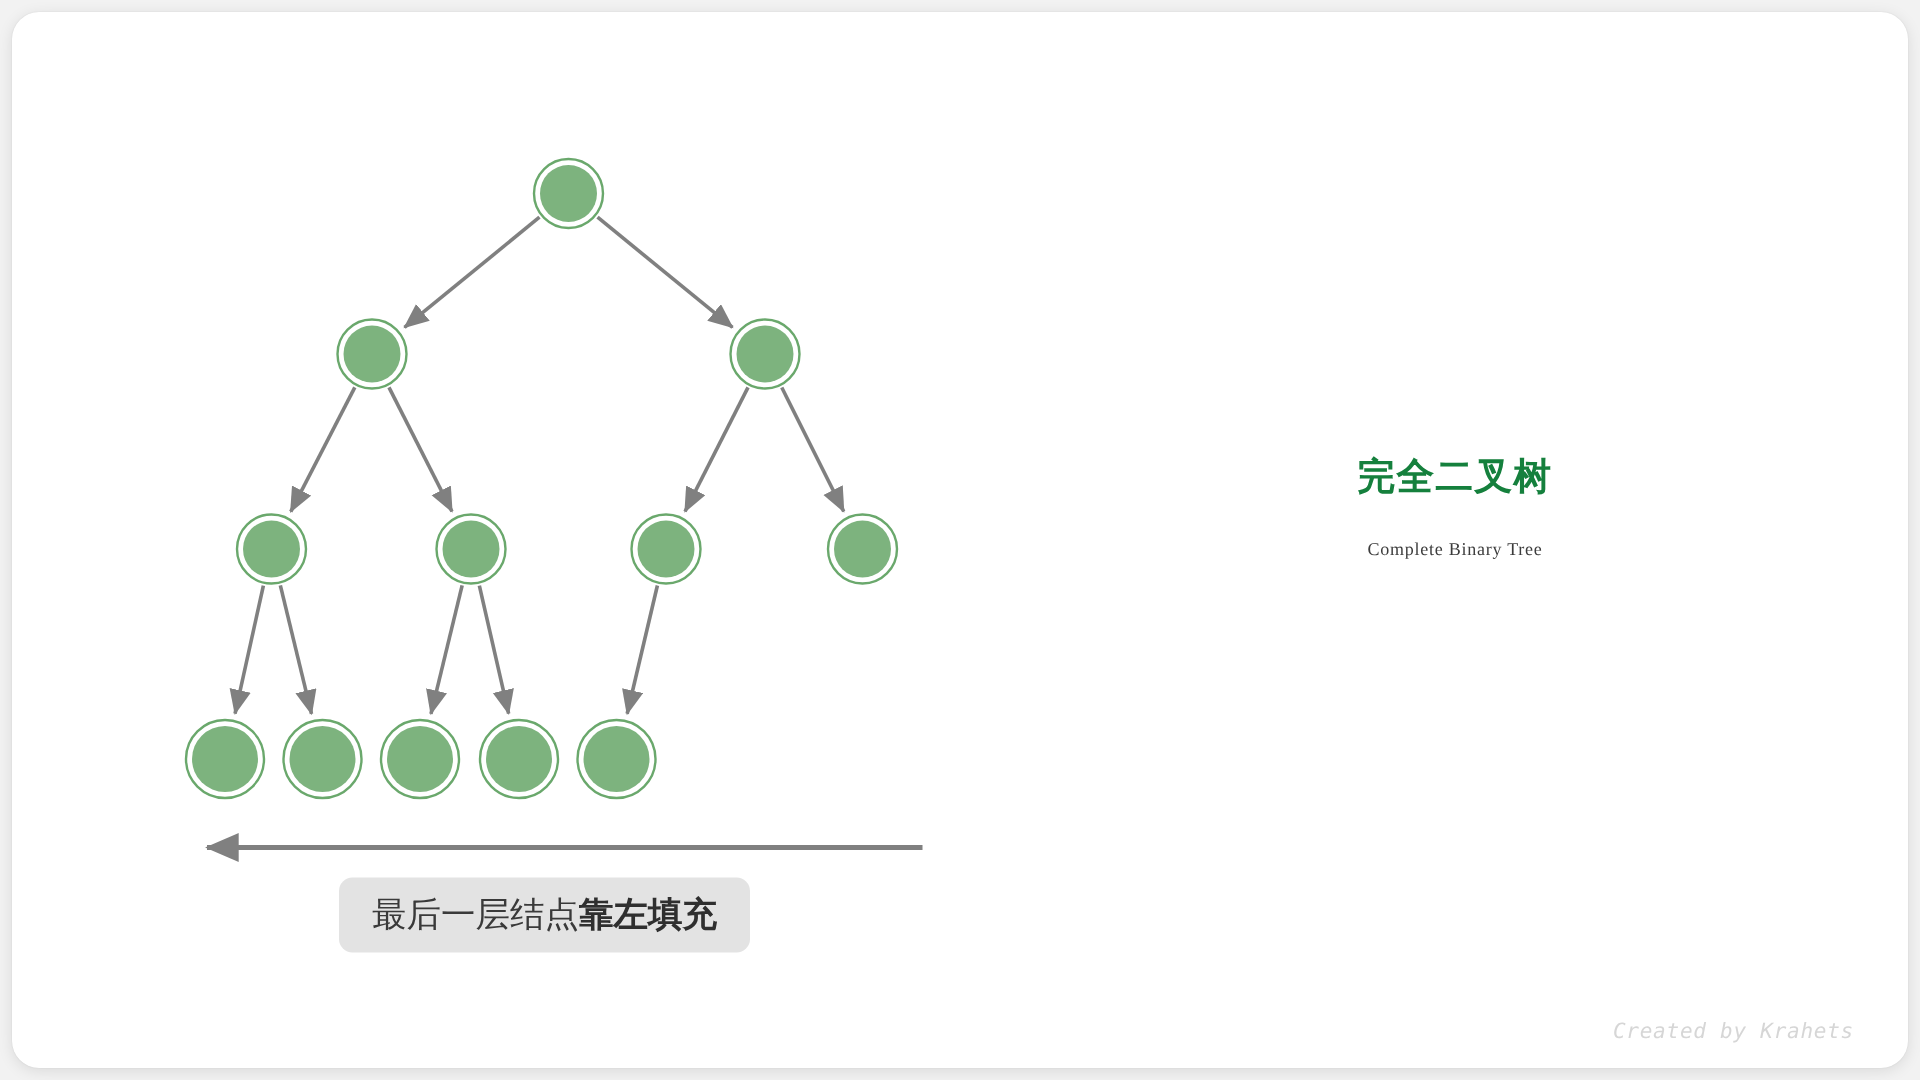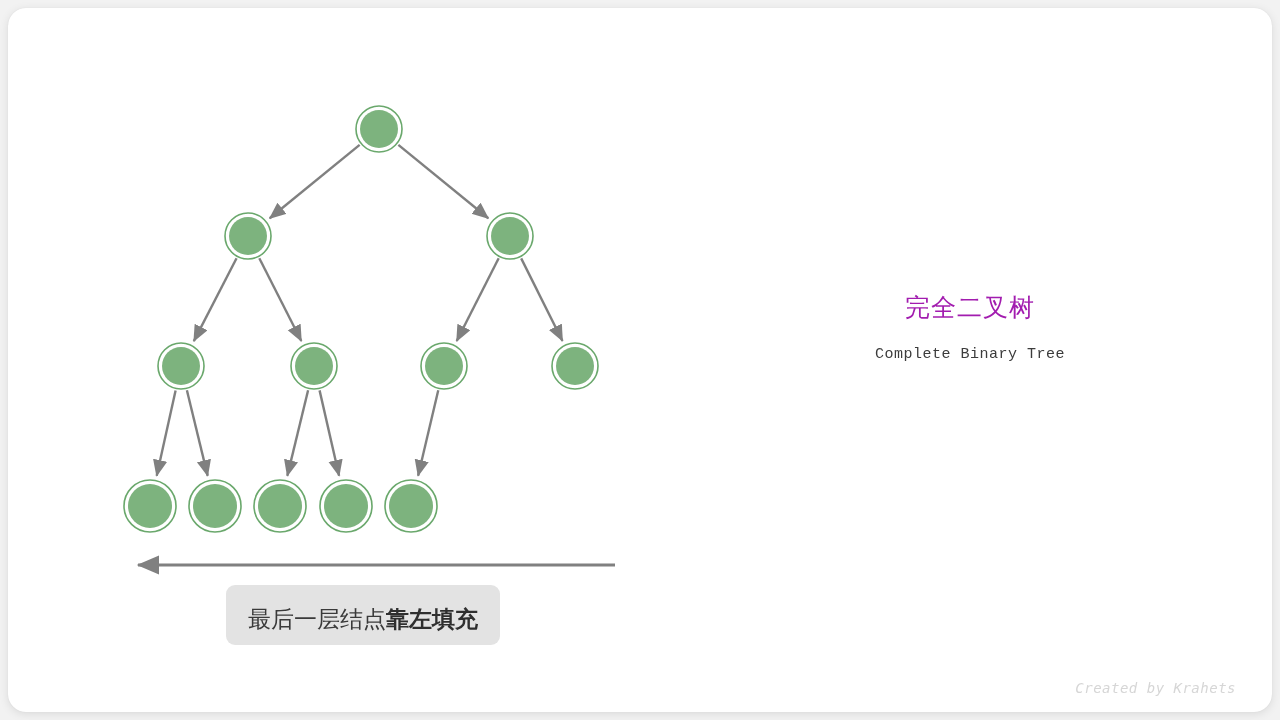--- a/index.html
+++ b/index.html
@@ -39,49 +39,49 @@
   .right-panel {
     position: absolute;
     left: 760px;
     top: 290px;
     width: 420px;
     text-align: center;
   }
   .panel-title {
     font-family: "Liberation Sans", "DejaVu Sans", sans-serif;
     font-size: 25px;
-    font-weight: normal;
-    color: #a21caf;
+    font-weight: bold;
+    color: #15803d;
     letter-spacing: 1px;
     line-height: 34px;
-    margin: 0;
+    margin: 11px;
   }
   .panel-subtitle {
-    font-family: Liberation Mono, monospace;
-    font-size: 15px;
+    font-family: Liberation Serif, serif;
+    font-size: 12px;
     color: #3c3c3c;
     letter-spacing: 0.5px;
     margin: 18px 0 0 0;
     line-height: 26px;
   }
   .credit {
     position: absolute;
     right: 44px;
     bottom: 24px;
     font-family: "DejaVu Sans Mono", "Liberation Mono", monospace;
     font-size: 14px;
     color: #d6d6d6;
     letter-spacing: 0.5px;
     font-style: italic;
   }
   .caption-box {
     position: absolute;
     left: 226px;
     top: 585px;
-    padding: 19px 22px 11px 22px;
+    padding: 9px 22px 11px 22px;
     background: #e3e3e3;
     border-radius: 9px;
     font-family: "Liberation Sans", "DejaVu Sans", sans-serif;
     font-size: 23px;
     color: #3a3a3a;
     line-height: 30px;
     white-space: nowrap;
   }
   .caption-box .strong { font-weight: bold; color: #2f2f2f; }
 </style>

